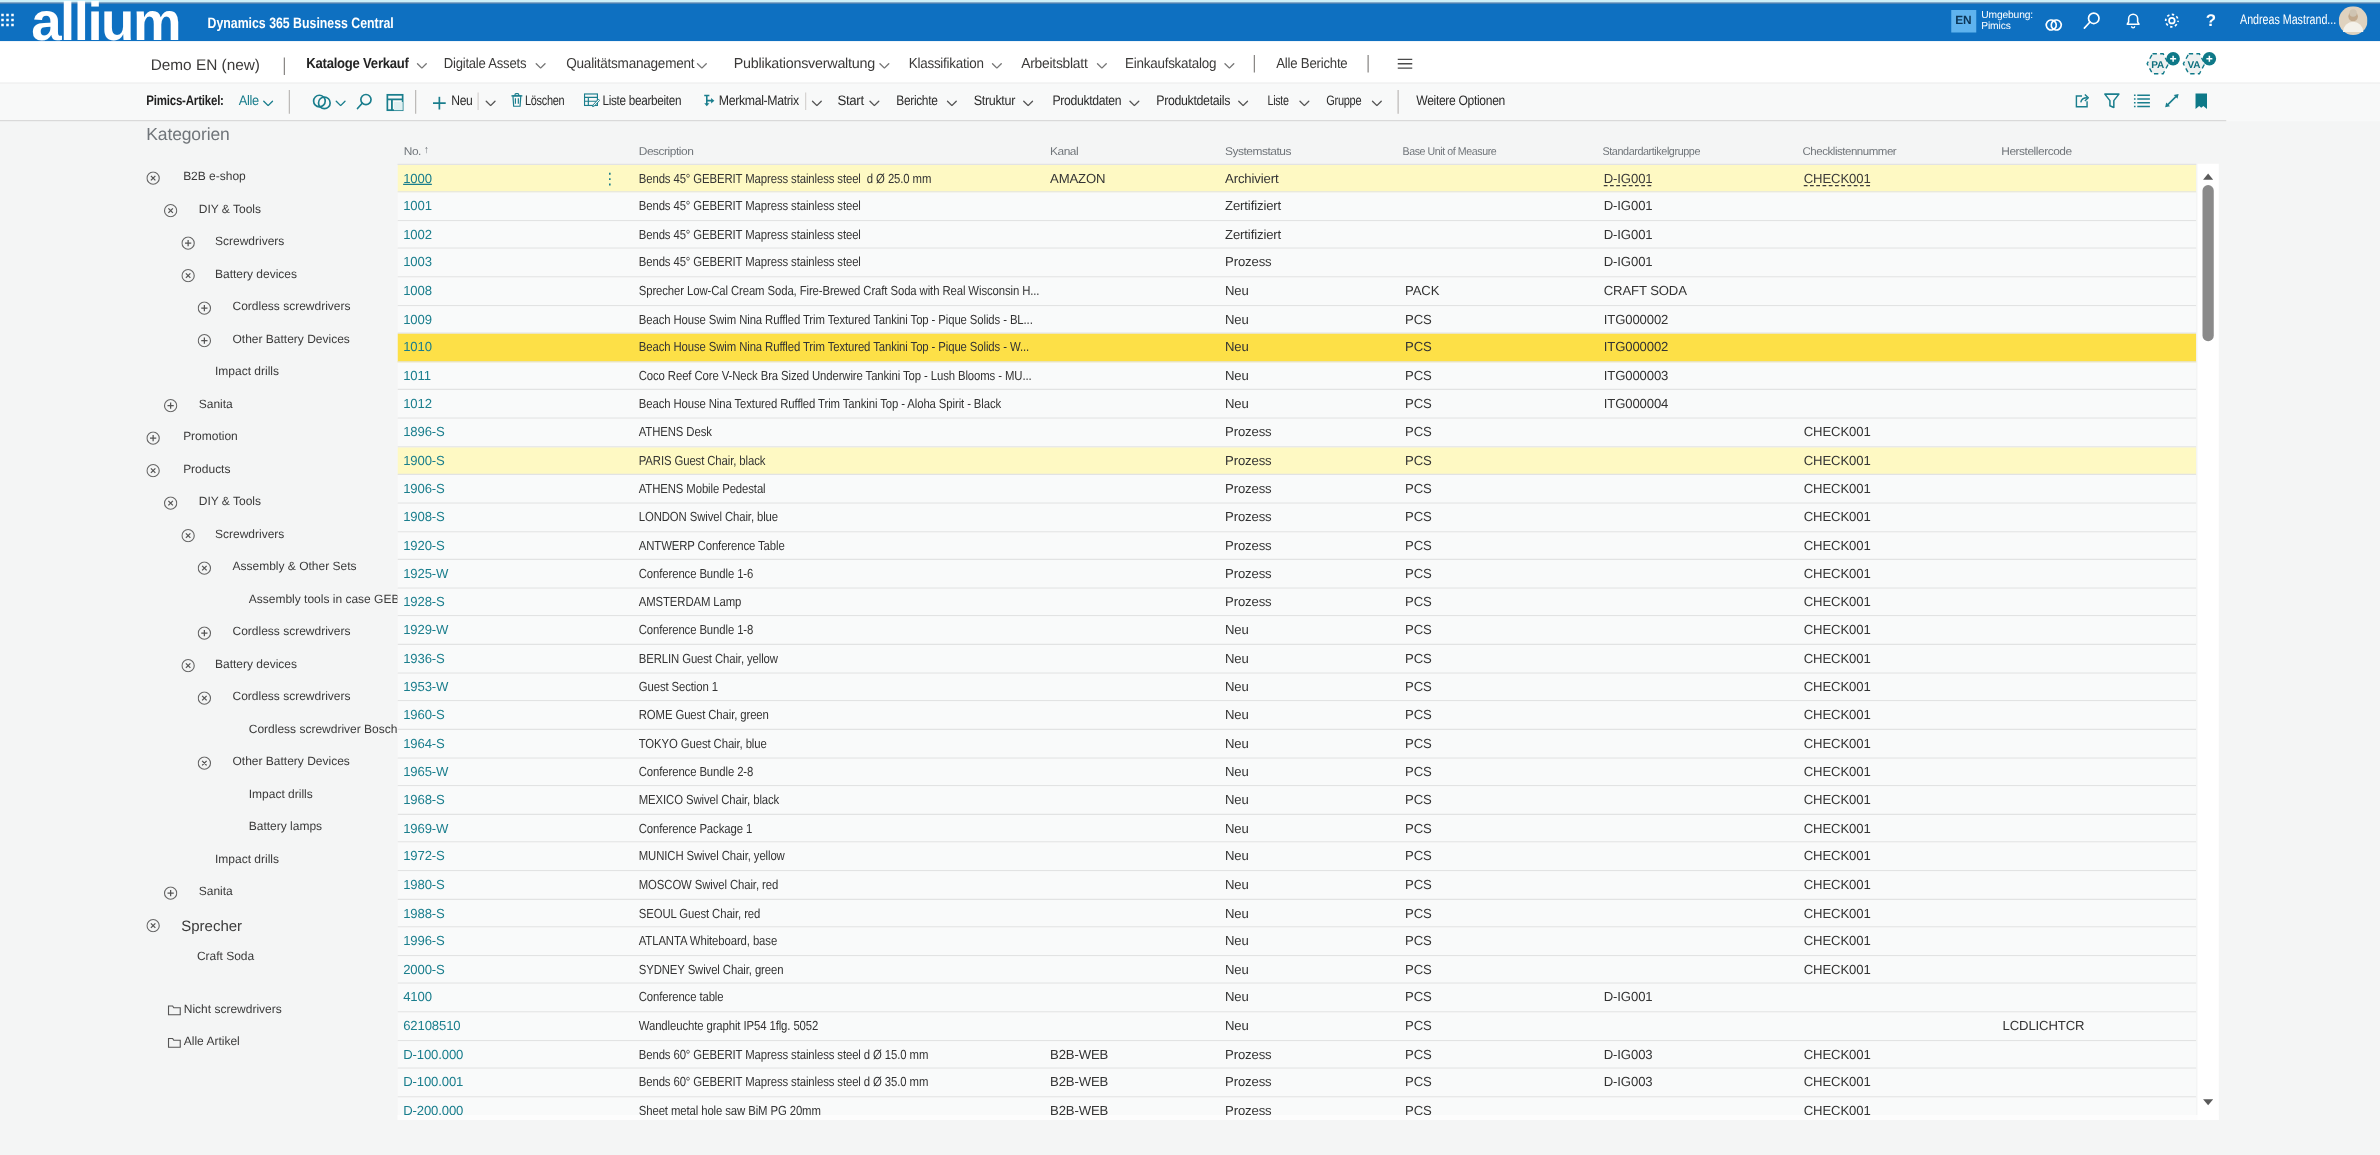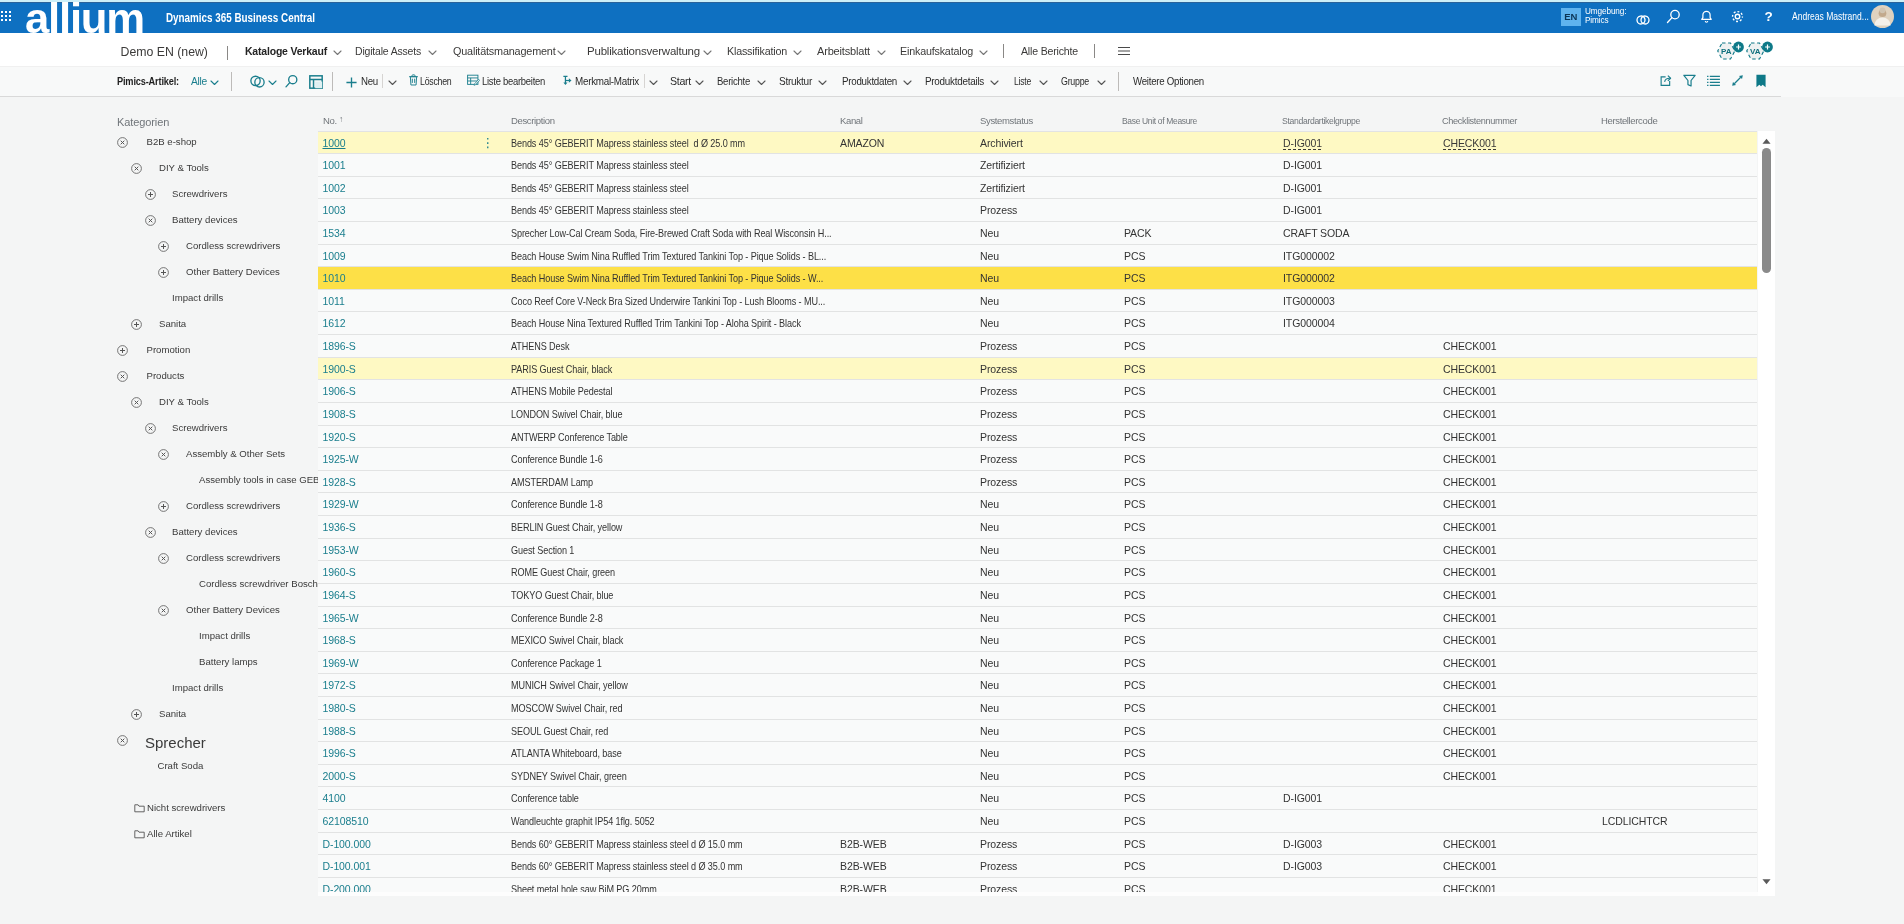--- a/index.html
+++ b/index.html
@@ -288,21 +288,21 @@
         <path d="M1.3 13.7 L2.3 9.2 L5.8 12.7 Z" stroke="none"></path>
         <path d="M13.7 1.3 L12.7 5.8 L9.2 2.3 Z" stroke="none"></path>
       </g>
     </svg>
   </div>
 <div class="a " style="left:1755.5px;top:73.5px">
     <svg width="10" height="14" viewBox="0 0 12 16">
       <path d="M0.5 0.5 H11.5 V15.5 L8 12.6 L6 14.3 L4 12.6 L0.5 15.5 Z" fill="#0e7988"></path>
     </svg>
   </div>
-<div class="a" style="left:117px;top:116px;font-size:11px;letter-spacing:-0.1px;color:#70757a">Kategorien</div>
+<div class="a" style="left:117px;top:99px;font-size:14px;letter-spacing:-0.1px;color:#70757a">Kategorien</div>
 <div class="a " style="left:0;top:97px;width:317.5px;height:827px;overflow:hidden">
     <div class="a" style="left:0;top:-97px;width:317.5px;height:924px">
       <div class="a" style="left:116.5px;top:136.5px">
         <svg width="11" height="11" viewBox="0 0 11 11">
           <circle cx="5.5" cy="5.5" r="4.9" fill="none" stroke="#666" stroke-width="0.9"></circle>
           <path d="M3.7 3.7 L7.3 7.3 M7.3 3.7 L3.7 7.3" stroke="#555" stroke-width="1"></path>
         </svg>
       </div>
       <div class="a" style="left:146.5px;top:136.0px;font-size:9.6px;color:#3a3a3a;white-space:pre">B2B e-shop</div>
       <div class="a" style="left:131.0px;top:162.5px">
@@ -422,21 +422,21 @@
           <path d="M5.5 3 L5.5 8 M3 5.5 L8 5.5" stroke="#555" stroke-width="1"></path>
         </svg>
       </div>
       <div class="a" style="left:159.0px;top:708.0px;font-size:9.6px;color:#3a3a3a;white-space:pre">Sanita</div>
       <div class="a" style="left:117.0px;top:734.5px">
         <svg width="11" height="11" viewBox="0 0 11 11">
           <circle cx="5.5" cy="5.5" r="4.9" fill="none" stroke="#666" stroke-width="0.9"></circle>
           <path d="M3.7 3.7 L7.3 7.3 M7.3 3.7 L3.7 7.3" stroke="#555" stroke-width="1"></path>
         </svg>
       </div>
-      <div class="a" style="left:145.0px;top:734.0px;font-size:15px;color:#3a3a3a;white-space:pre">Sprecher</div>
+      <div class="a" style="left:145.0px;top:734.0px;font-size:12px;color:#3a3a3a;white-space:pre">Sprecher</div>
       <div class="a" style="left:157.5px;top:760.0px;font-size:9.6px;color:#3a3a3a;white-space:pre">Craft Soda</div>
       <div class="a" style="left:134.0px;top:802.5px">
         <svg width="11" height="10" viewBox="0 0 11 10">
           <path d="M0.8 2.2 L0.8 8.8 L10.2 8.8 L10.2 3.2 L5 3.2 L4.1 1.8 L0.8 1.8 Z" fill="none" stroke="#555" stroke-width="0.9"></path>
         </svg>
       </div>
       <div class="a" style="left:147.0px;top:802.0px;font-size:9.6px;color:#3a3a3a;white-space:pre">Nicht screwdrivers</div>
       <div class="a" style="left:134.0px;top:828.5px">
         <svg width="11" height="10" viewBox="0 0 11 10">
           <path d="M0.8 2.2 L0.8 8.8 L10.2 8.8 L10.2 3.2 L5 3.2 L4.1 1.8 L0.8 1.8 Z" fill="none" stroke="#555" stroke-width="0.9"></path>
@@ -490,21 +490,21 @@
       <div class="cell" style="left:5.0px;width:150px"><span class="lk">1003</span></div>
       <div class="cell" style="left:193.5px;width:326px;transform:scaleX(0.8650);transform-origin:0 50%">Bends 45° GEBERIT Mapress stainless steel</div>
       <div class="cell" style="left:522.5px;width:138px"></div>
       <div class="cell" style="left:662.5px;width:142px">Prozess</div>
       <div class="cell" style="left:806.5px;width:157px"></div>
       <div class="cell" style="left:965.5px;width:158px">D-IG001</div>
       <div class="cell" style="left:1125.5px;width:157px"></div>
       <div class="cell" style="left:1284.5px;width:152px"></div>
     </div>
     <div class="row" style="top:90.48px;height:22.62px;background:#f9fafa">
-      <div class="cell" style="left:5.0px;width:150px"><span class="lk">1534</span></div>
+      <div class="cell" style="left:5.0px;width:150px"><span class="lk">1008</span></div>
       <div class="cell" style="left:193.5px;width:326px;transform:scaleX(0.8650);transform-origin:0 50%">Sprecher Low-Cal Cream Soda, Fire-Brewed Craft Soda with Real Wisconsin H...</div>
       <div class="cell" style="left:522.5px;width:138px"></div>
       <div class="cell" style="left:662.5px;width:142px">Neu</div>
       <div class="cell" style="left:806.5px;width:157px">PACK</div>
       <div class="cell" style="left:965.5px;width:158px">CRAFT SODA</div>
       <div class="cell" style="left:1125.5px;width:157px"></div>
       <div class="cell" style="left:1284.5px;width:152px"></div>
     </div>
     <div class="row" style="top:113.10px;height:22.62px;background:#f9fafa">
       <div class="cell" style="left:5.0px;width:150px"><span class="lk">1009</span></div>
@@ -530,21 +530,21 @@
       <div class="cell" style="left:5.0px;width:150px"><span class="lk">1011</span></div>
       <div class="cell" style="left:193.5px;width:326px;transform:scaleX(0.8650);transform-origin:0 50%">Coco Reef Core V-Neck Bra Sized Underwire Tankini Top - Lush Blooms - MU...</div>
       <div class="cell" style="left:522.5px;width:138px"></div>
       <div class="cell" style="left:662.5px;width:142px">Neu</div>
       <div class="cell" style="left:806.5px;width:157px">PCS</div>
       <div class="cell" style="left:965.5px;width:158px">ITG000003</div>
       <div class="cell" style="left:1125.5px;width:157px"></div>
       <div class="cell" style="left:1284.5px;width:152px"></div>
     </div>
     <div class="row" style="top:180.96px;height:22.62px;background:#f9fafa">
-      <div class="cell" style="left:5.0px;width:150px"><span class="lk">1612</span></div>
+      <div class="cell" style="left:5.0px;width:150px"><span class="lk">1012</span></div>
       <div class="cell" style="left:193.5px;width:326px;transform:scaleX(0.8650);transform-origin:0 50%">Beach House Nina Textured Ruffled Trim Tankini Top - Aloha Spirit - Black</div>
       <div class="cell" style="left:522.5px;width:138px"></div>
       <div class="cell" style="left:662.5px;width:142px">Neu</div>
       <div class="cell" style="left:806.5px;width:157px">PCS</div>
       <div class="cell" style="left:965.5px;width:158px">ITG000004</div>
       <div class="cell" style="left:1125.5px;width:157px"></div>
       <div class="cell" style="left:1284.5px;width:152px"></div>
     </div>
     <div class="row" style="top:203.58px;height:22.62px;background:#f9fafa">
       <div class="cell" style="left:5.0px;width:150px"><span class="lk">1896-S</span></div>

